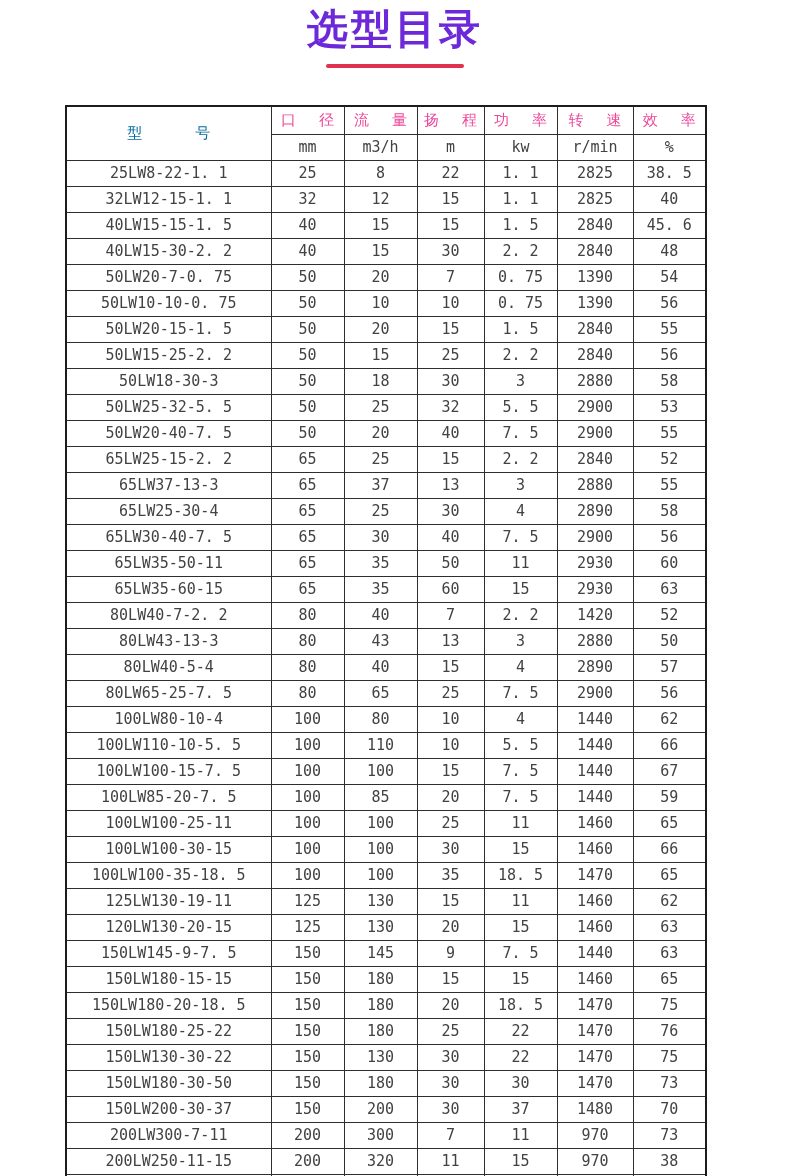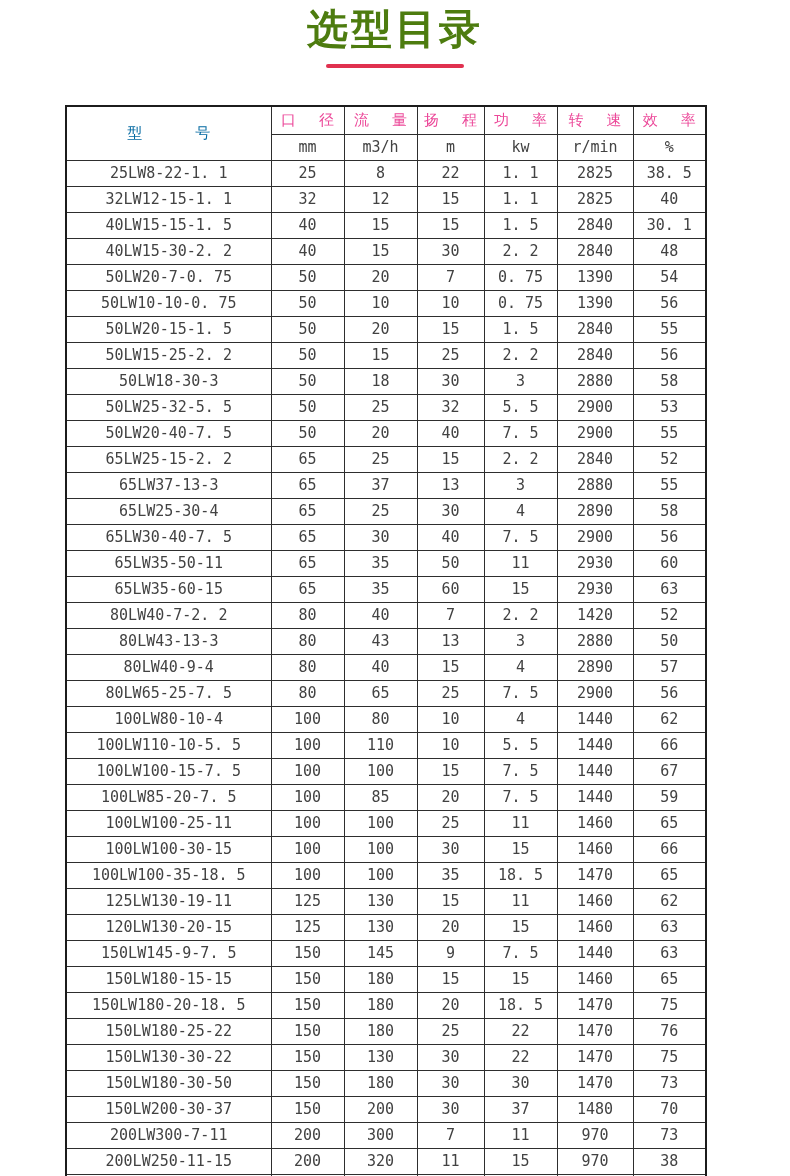--- a/index.html
+++ b/index.html
@@ -18,21 +18,21 @@
   .title-block {
     padding-top: 5px;
     text-align: center;
   }
   .page-title {
     margin: 0;
     font-size: 41px;
     line-height: 48px;
     font-weight: 800;
     letter-spacing: 3px;
-    color: #4d7c0f;
+    color: #6d28d9;
     font-family: "DejaVu Sans", "Liberation Sans", sans-serif;
   }
   .title-underline {
     width: 138px;
     height: 4px;
     margin: 11px auto 0 auto;
     background: #e0314f;
     border-radius: 2px;
   }
   table.catalog {
@@ -132,21 +132,21 @@
           <td>2825</td>
           <td>40</td>
         </tr>
         <tr>
           <td class="model-cell">40LW15-15-1. 5</td>
           <td>40</td>
           <td>15</td>
           <td>15</td>
           <td>1. 5</td>
           <td>2840</td>
-          <td>30. 1</td>
+          <td>45. 6</td>
         </tr>
         <tr>
           <td class="model-cell">40LW15-30-2. 2</td>
           <td>40</td>
           <td>15</td>
           <td>30</td>
           <td>2. 2</td>
           <td>2840</td>
           <td>48</td>
         </tr>
@@ -279,21 +279,21 @@
         <tr>
           <td class="model-cell">80LW43-13-3</td>
           <td>80</td>
           <td>43</td>
           <td>13</td>
           <td>3</td>
           <td>2880</td>
           <td>50</td>
         </tr>
         <tr>
-          <td class="model-cell">80LW40-9-4</td>
+          <td class="model-cell">80LW40-5-4</td>
           <td>80</td>
           <td>40</td>
           <td>15</td>
           <td>4</td>
           <td>2890</td>
           <td>57</td>
         </tr>
         <tr>
           <td class="model-cell">80LW65-25-7. 5</td>
           <td>80</td>

